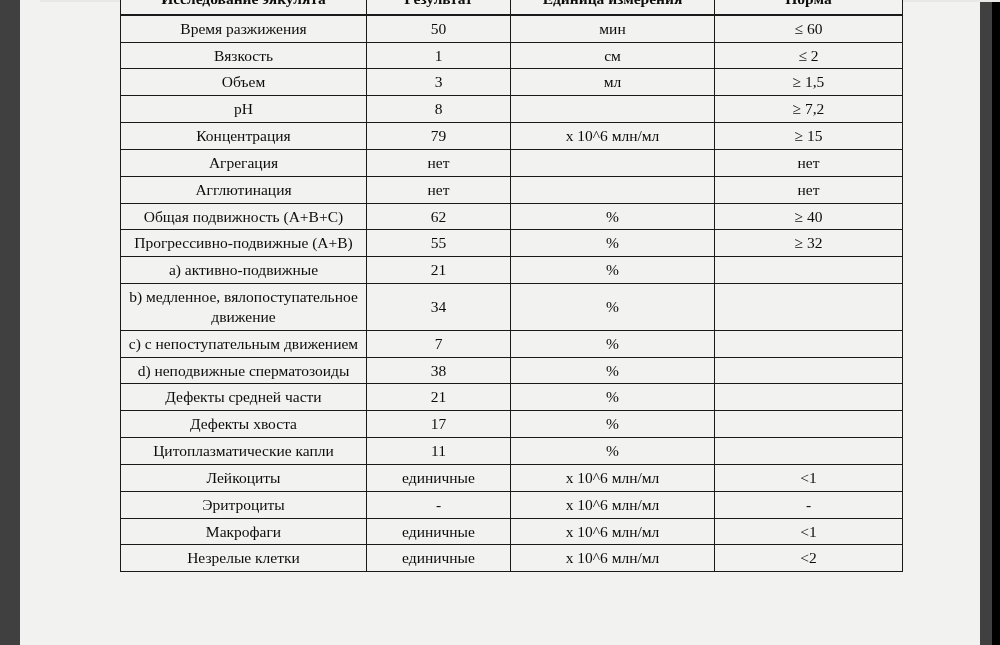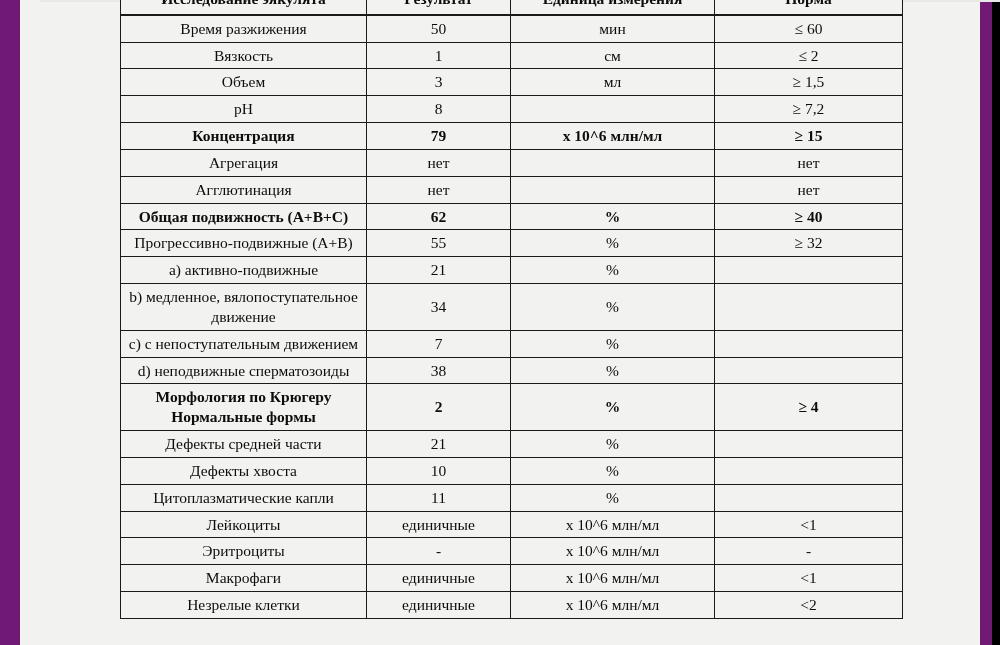--- a/index.html
+++ b/index.html
@@ -10,21 +10,21 @@
   body {
     width: 1000px;
     height: 645px;
     overflow: hidden;
     font-family: "Liberation Serif", serif;
   }
   #page {
     position: relative;
     width: 992px;
     height: 645px;
-    background: #701a75;
+    background: #404040;
   }
   #paper {
     position: absolute;
     left: 20px;
     top: 0;
     width: 960px;
     height: 645px;
     background: #f2f2f0;
   }
   #table-wrap {
@@ -51,21 +51,21 @@
     line-height: 1.28;
     padding: 3px 4px;
     color: #0d0d0d;
   }
   table.report thead th {
     font-weight: bold;
     padding: 4px 4px 5px 4px;
     border-bottom-width: 2px;
   }
   table.report tr.bold td {
-    font-weight: bold;
+    font-weight: normal;
     margin-top: 42px;
   }
   table.report td.empty {
     font-size: 15.5px;
   }
   .noise-top {
     position: absolute;
     left: 20px;
     top: 0;
     width: 960px;
@@ -167,35 +167,29 @@
               <td>7</td>
               <td>%</td>
               <td class="empty"></td>
             </tr>
             <tr>
               <td>d) неподвижные сперматозоиды</td>
               <td>38</td>
               <td>%</td>
               <td class="empty"></td>
             </tr>
-            <tr class="bold">
-              <td>Морфология по Крюгеру Нормальные формы</td>
-              <td>2</td>
-              <td>%</td>
-              <td>≥ 4</td>
-            </tr>
             <tr>
               <td>Дефекты средней части</td>
               <td>21</td>
               <td>%</td>
               <td class="empty"></td>
             </tr>
             <tr>
               <td>Дефекты хвоста</td>
-              <td>10</td>
+              <td>17</td>
               <td>%</td>
               <td class="empty"></td>
             </tr>
             <tr>
               <td>Цитоплазматические капли</td>
               <td>11</td>
               <td>%</td>
               <td class="empty"></td>
             </tr>
             <tr>

